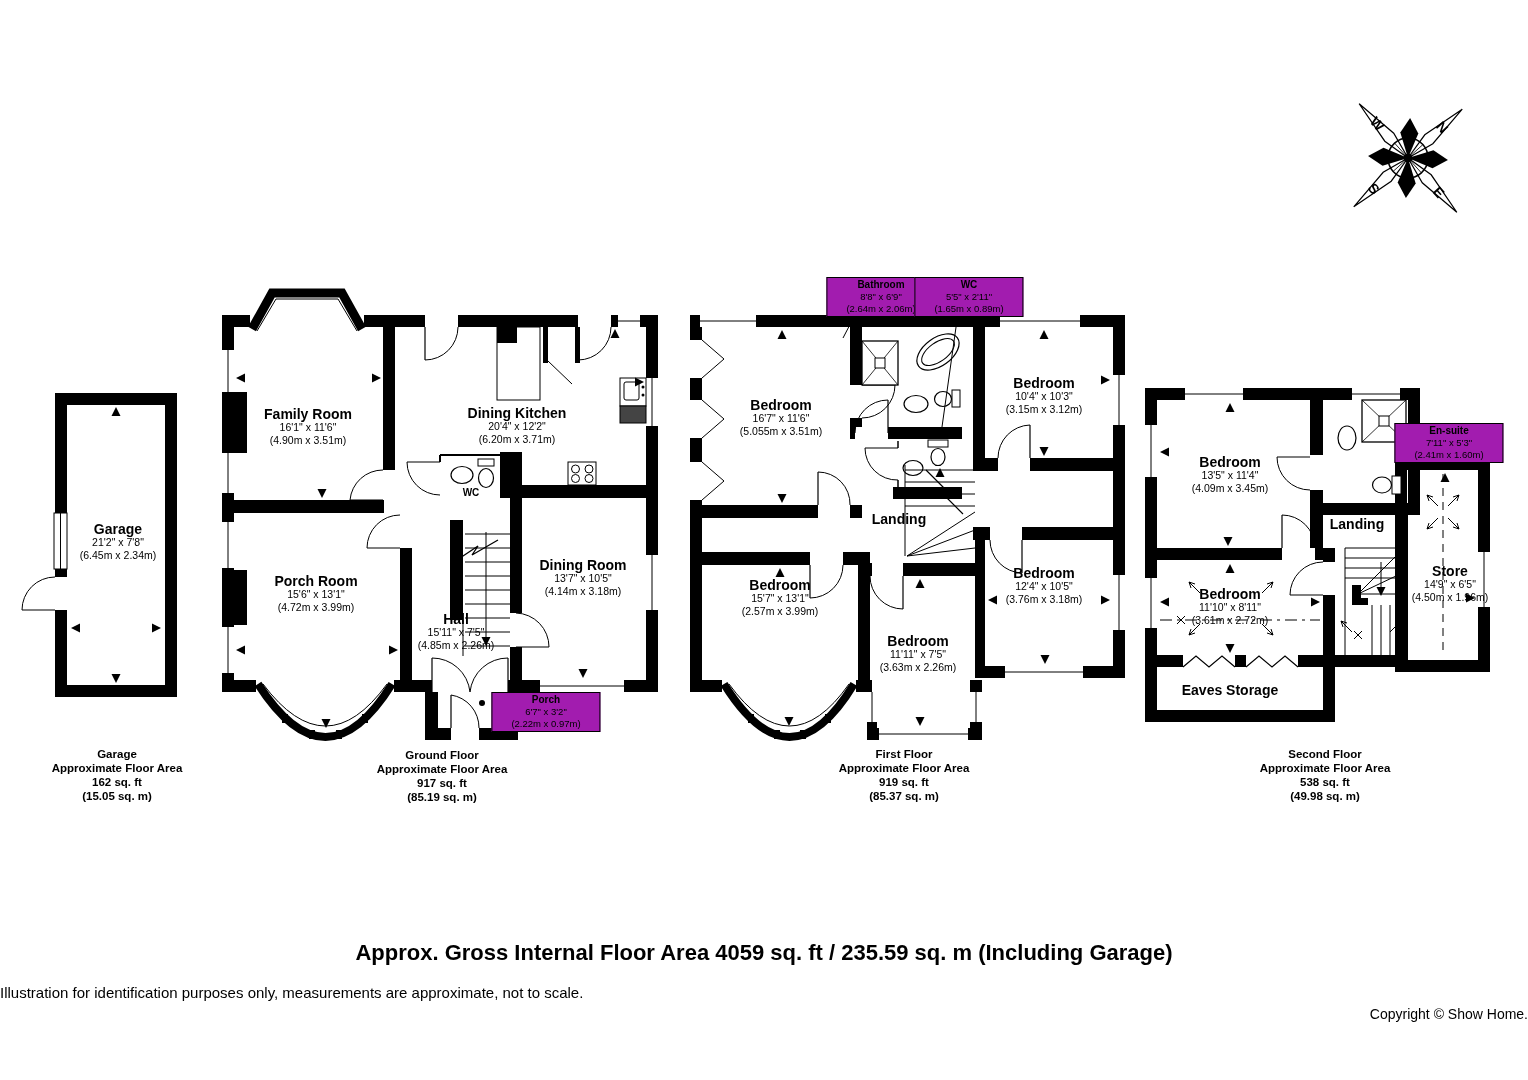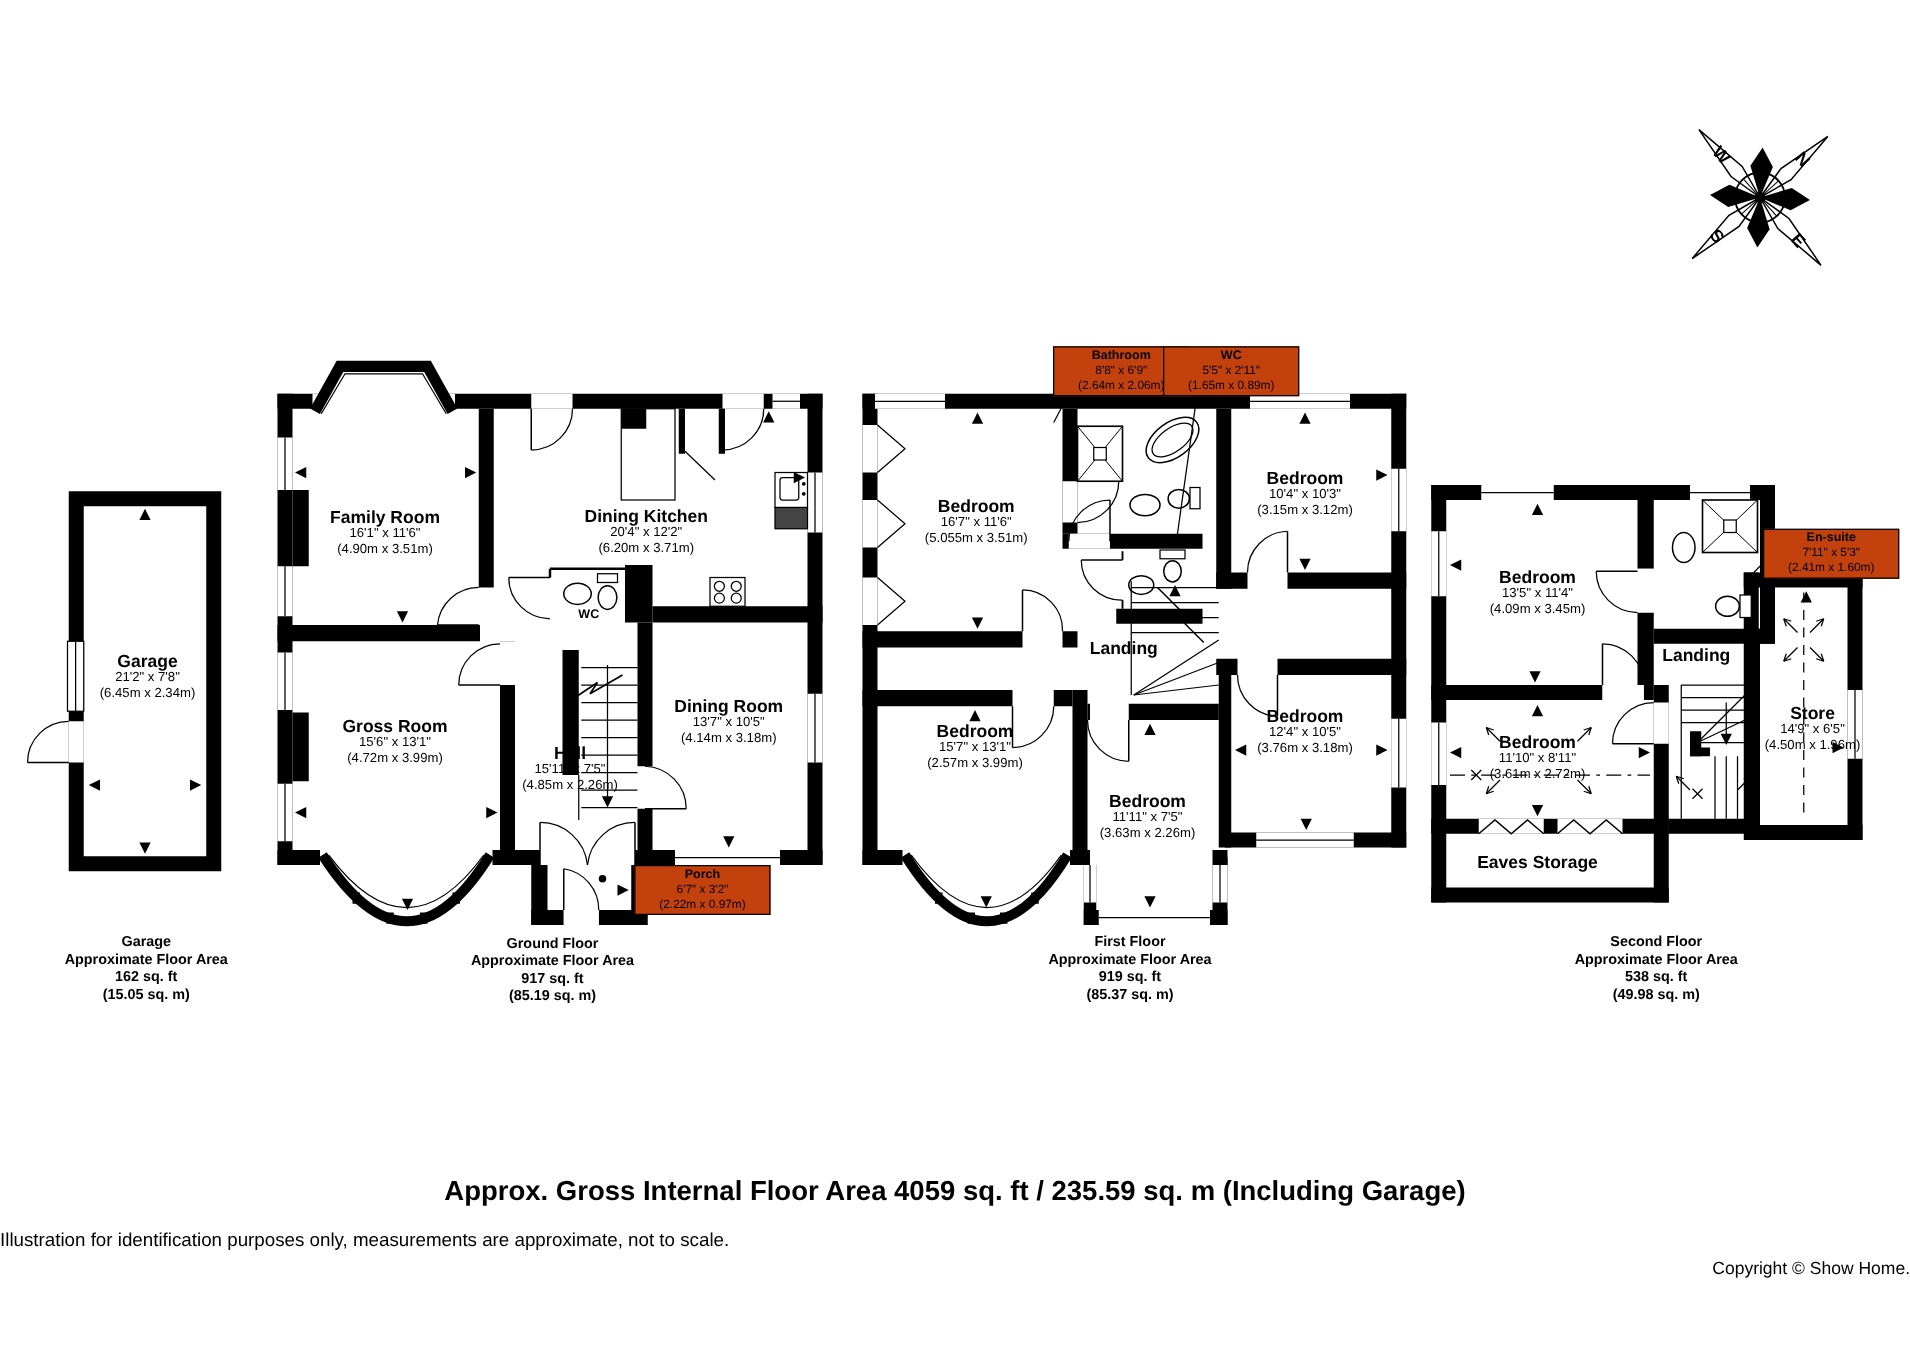--- a/index.html
+++ b/index.html
@@ -3,21 +3,21 @@
 <meta charset="utf-8">
 <style>
   html,body{margin:0;padding:0;background:#fff;}
   .canvas{position:relative;width:1528px;height:1080px;background:#fff;
           font-family:"Liberation Sans",sans-serif;color:#000;overflow:hidden;}
   .plan-svg{position:absolute;left:0;top:0;}
   .lbl{position:absolute;transform:translate(-50%,-50%);text-align:center;
        line-height:13px;white-space:nowrap;}
   .lbl .nm{font-weight:bold;font-size:14px;}
   .lbl .dim{font-size:10.5px;}
-  .boxed{border:1px solid #000;background:#c2410c;padding:1px 19px;line-height:12px;margin-left:16px;}
+  .boxed{border:1px solid #000;background:#a21caf;padding:1px 19px;line-height:12px;}
   .boxed .nm{font-size:10px;}
   .boxed .dim{font-size:9.5px;}
   .cap{position:absolute;transform:translate(-50%,-50%);text-align:center;
        font-weight:bold;font-size:11.5px;line-height:14px;white-space:nowrap;}
   .fline{position:absolute;left:0;width:100%;text-align:center;font-weight:bold;
          font-size:22px;line-height:22px;}
   .fsub{position:absolute;left:0;width:100%;text-align:left;font-size:15px;}
   .fcopy{position:absolute;left:0;width:100%;text-align:right;font-size:14px;}
 </style>
 </head>
@@ -441,26 +441,26 @@
   <div class="nm">Dining Kitchen</div>
   <div class="dim">20'4" x 12'2"</div>
   <div class="dim">(6.20m x 3.71m)</div>
 </div>
 
 <div class="lbl" style="left:471px;top:492px">
   <div class="nm" style="font-size:10px">WC</div>
 </div>
 
 <div class="lbl" style="left:316px;top:594px">
-  <div class="nm">Gross Room</div>
+  <div class="nm">Porch Room</div>
   <div class="dim">15'6" x 13'1"</div>
   <div class="dim">(4.72m x 3.99m)</div>
 </div>
 
-<div class="lbl" style="left:456px;top:616px">
+<div class="lbl" style="left:456px;top:632px">
   <div class="nm">Hall</div>
   <div class="dim">15'11" x 7'5"</div>
   <div class="dim">(4.85m x 2.26m)</div>
 </div>
 
 <div class="lbl" style="left:583px;top:578px">
   <div class="nm">Dining Room</div>
   <div class="dim">13'7" x 10'5"</div>
   <div class="dim">(4.14m x 3.18m)</div>
 </div>

